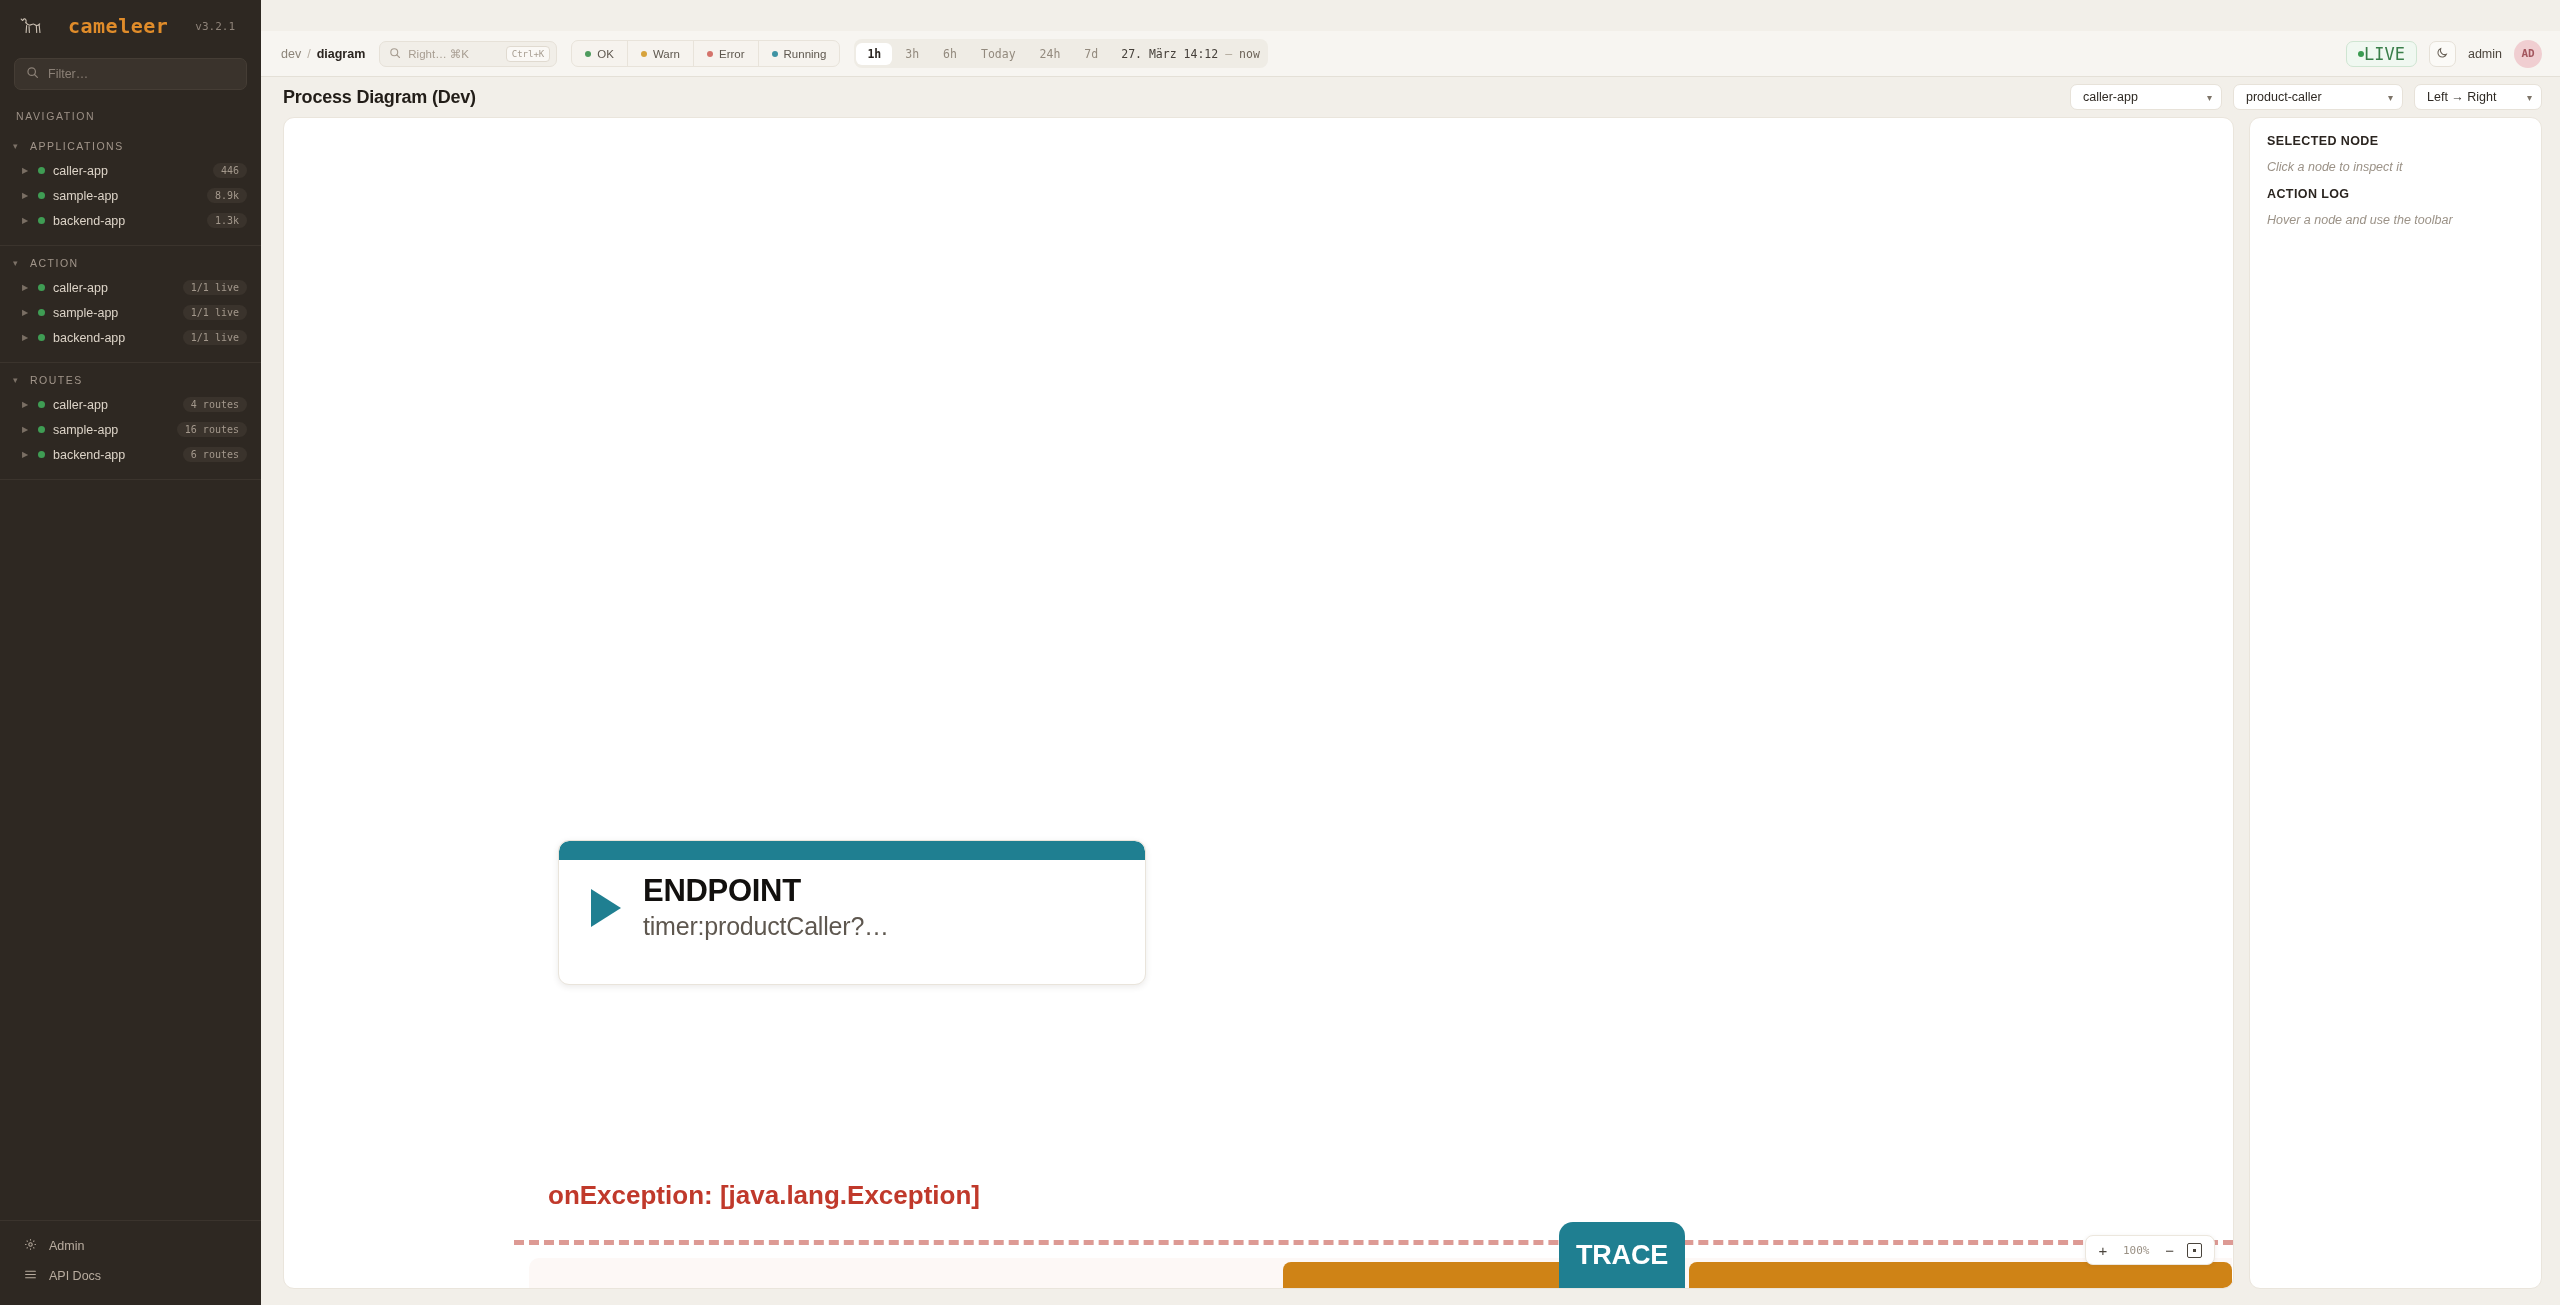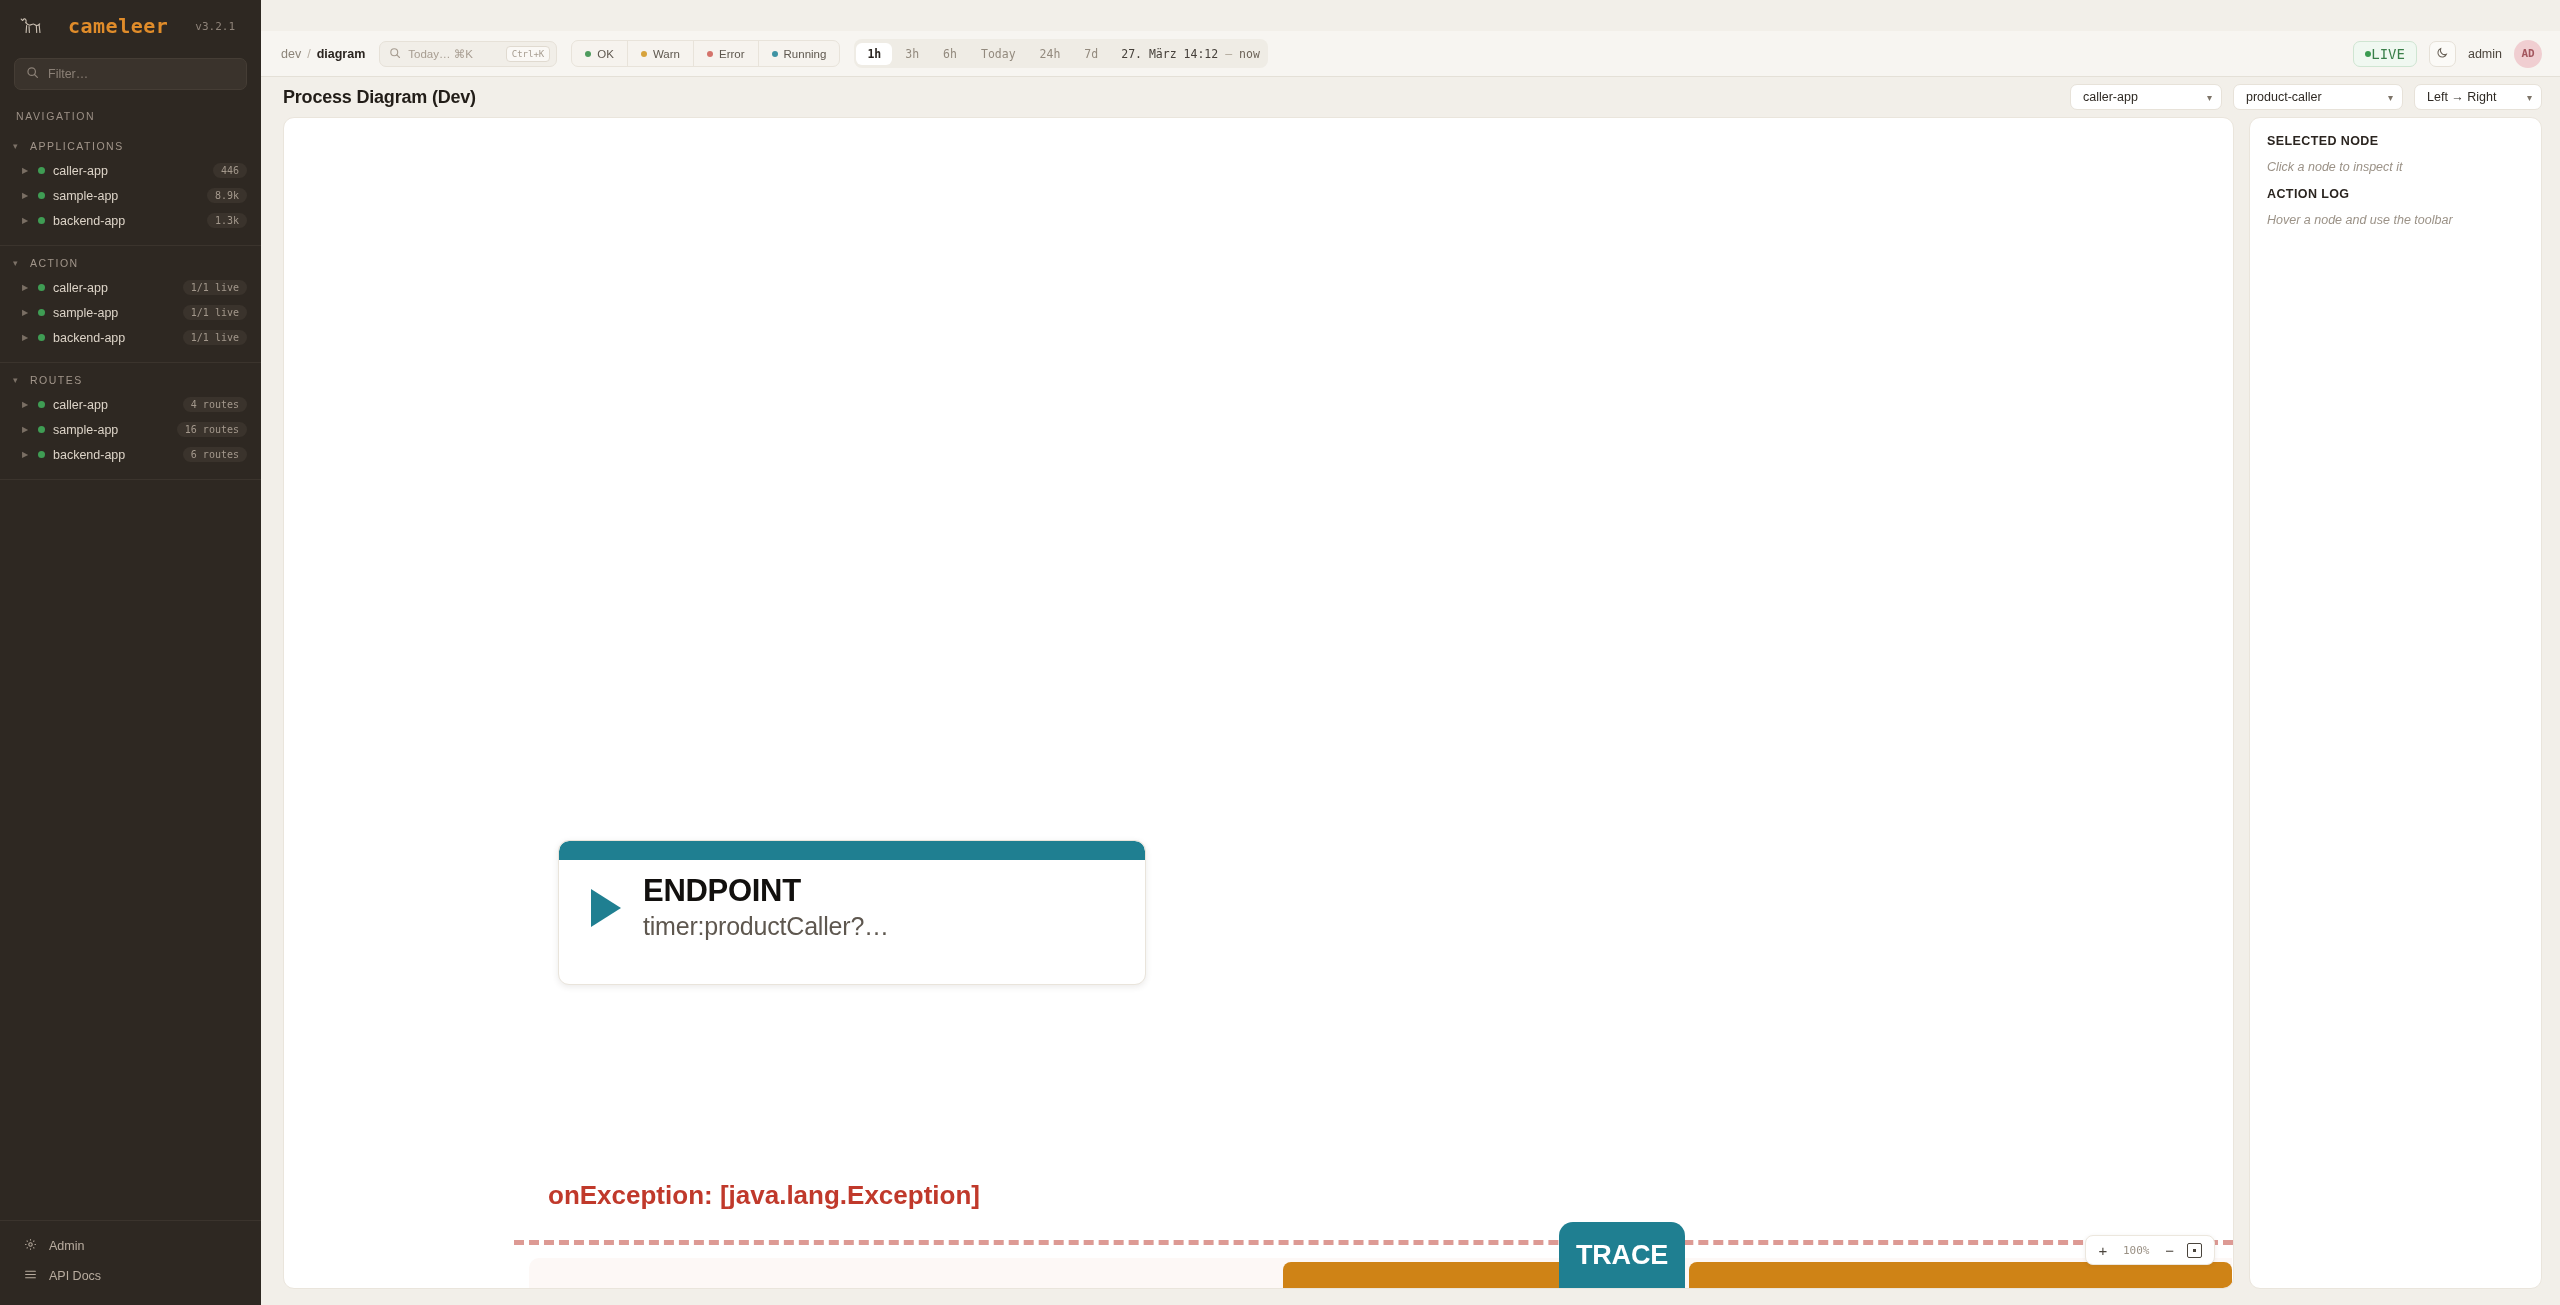--- a/index.html
+++ b/index.html
@@ -126,21 +126,21 @@
     font-family: "DejaVu Sans Mono", monospace; font-size: 11.5px;
     color: #46403a; padding: 0 6px 0 10px; display:flex; gap:7px; align-items:center;
   }
   .time-range .dash { color: #b0a79a; }
   .time-range .now { color: #6d6459; }
   .top-right { margin-left: auto; display: flex; align-items: center; gap: 12px; }
   .live-pill {
     display: flex; align-items: center; height: 26px;
     padding: 0 11px; border: 1px solid #cfe5d2; background: #f0f8f1;
     border-radius: 7px; font-family: "DejaVu Sans Mono", monospace;
-    font-size: 14px; color: #3a7f4a; cursor: pointer;
+    font-size: 17px; color: #3a7f4a; cursor: pointer;
   }
   .icon-btn {
     width: 27px; height: 26px; border: 1px solid #e6e1d8; background: #fbfaf7;
     border-radius: 7px; display: flex; align-items: center; justify-content: center;
     cursor: pointer; color: #6a6258;
   }
   .user-name { font-size: 12.5px; color: #4c453d; }
   .avatar {
     width: 28px; height: 28px; border-radius: 50%; background: #f0ced1;
     color: #a3565e; font-size: 11px; font-weight: 700;
@@ -382,21 +382,21 @@
         <span class="crumb-cur">diagram</span>
       </div>
 
       <div class="search-box">
         <span>
           <svg width="12" height="12" viewBox="0 0 16 16" fill="none" stroke="#a79d91" stroke-width="1.5">
             <circle cx="7" cy="7" r="4.6"></circle>
               <path d="M10.4 10.4 14 14" stroke-linecap="round"></path>
           </svg>
         </span>
-        <span class="search-ph">Today… ⌘K</span>
+        <span class="search-ph">Right… ⌘K</span>
         <span class="kbd">Ctrl+K</span>
       </div>
 
       <div class="status-group">
         <div class="status-pill">
           <span class="sdot" style="background:#4e9b5e"></span>
           <span>OK</span>
         </div>
         <div class="status-pill">
           <span class="sdot" style="background:#d7a33c"></span>

